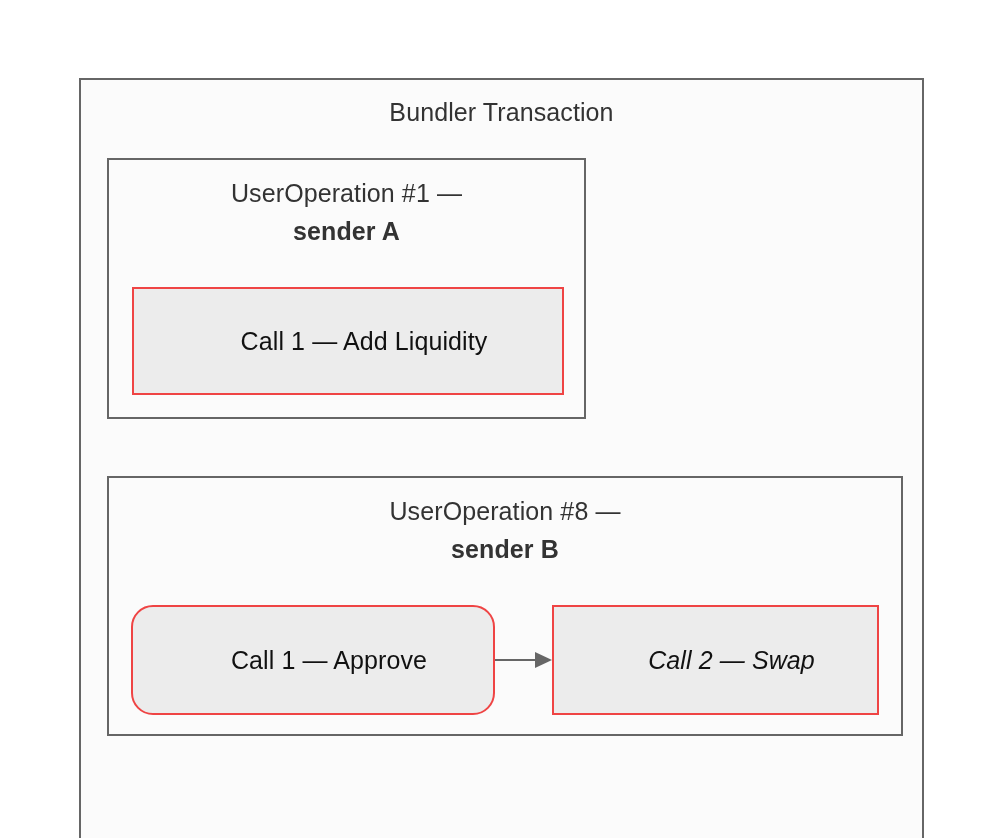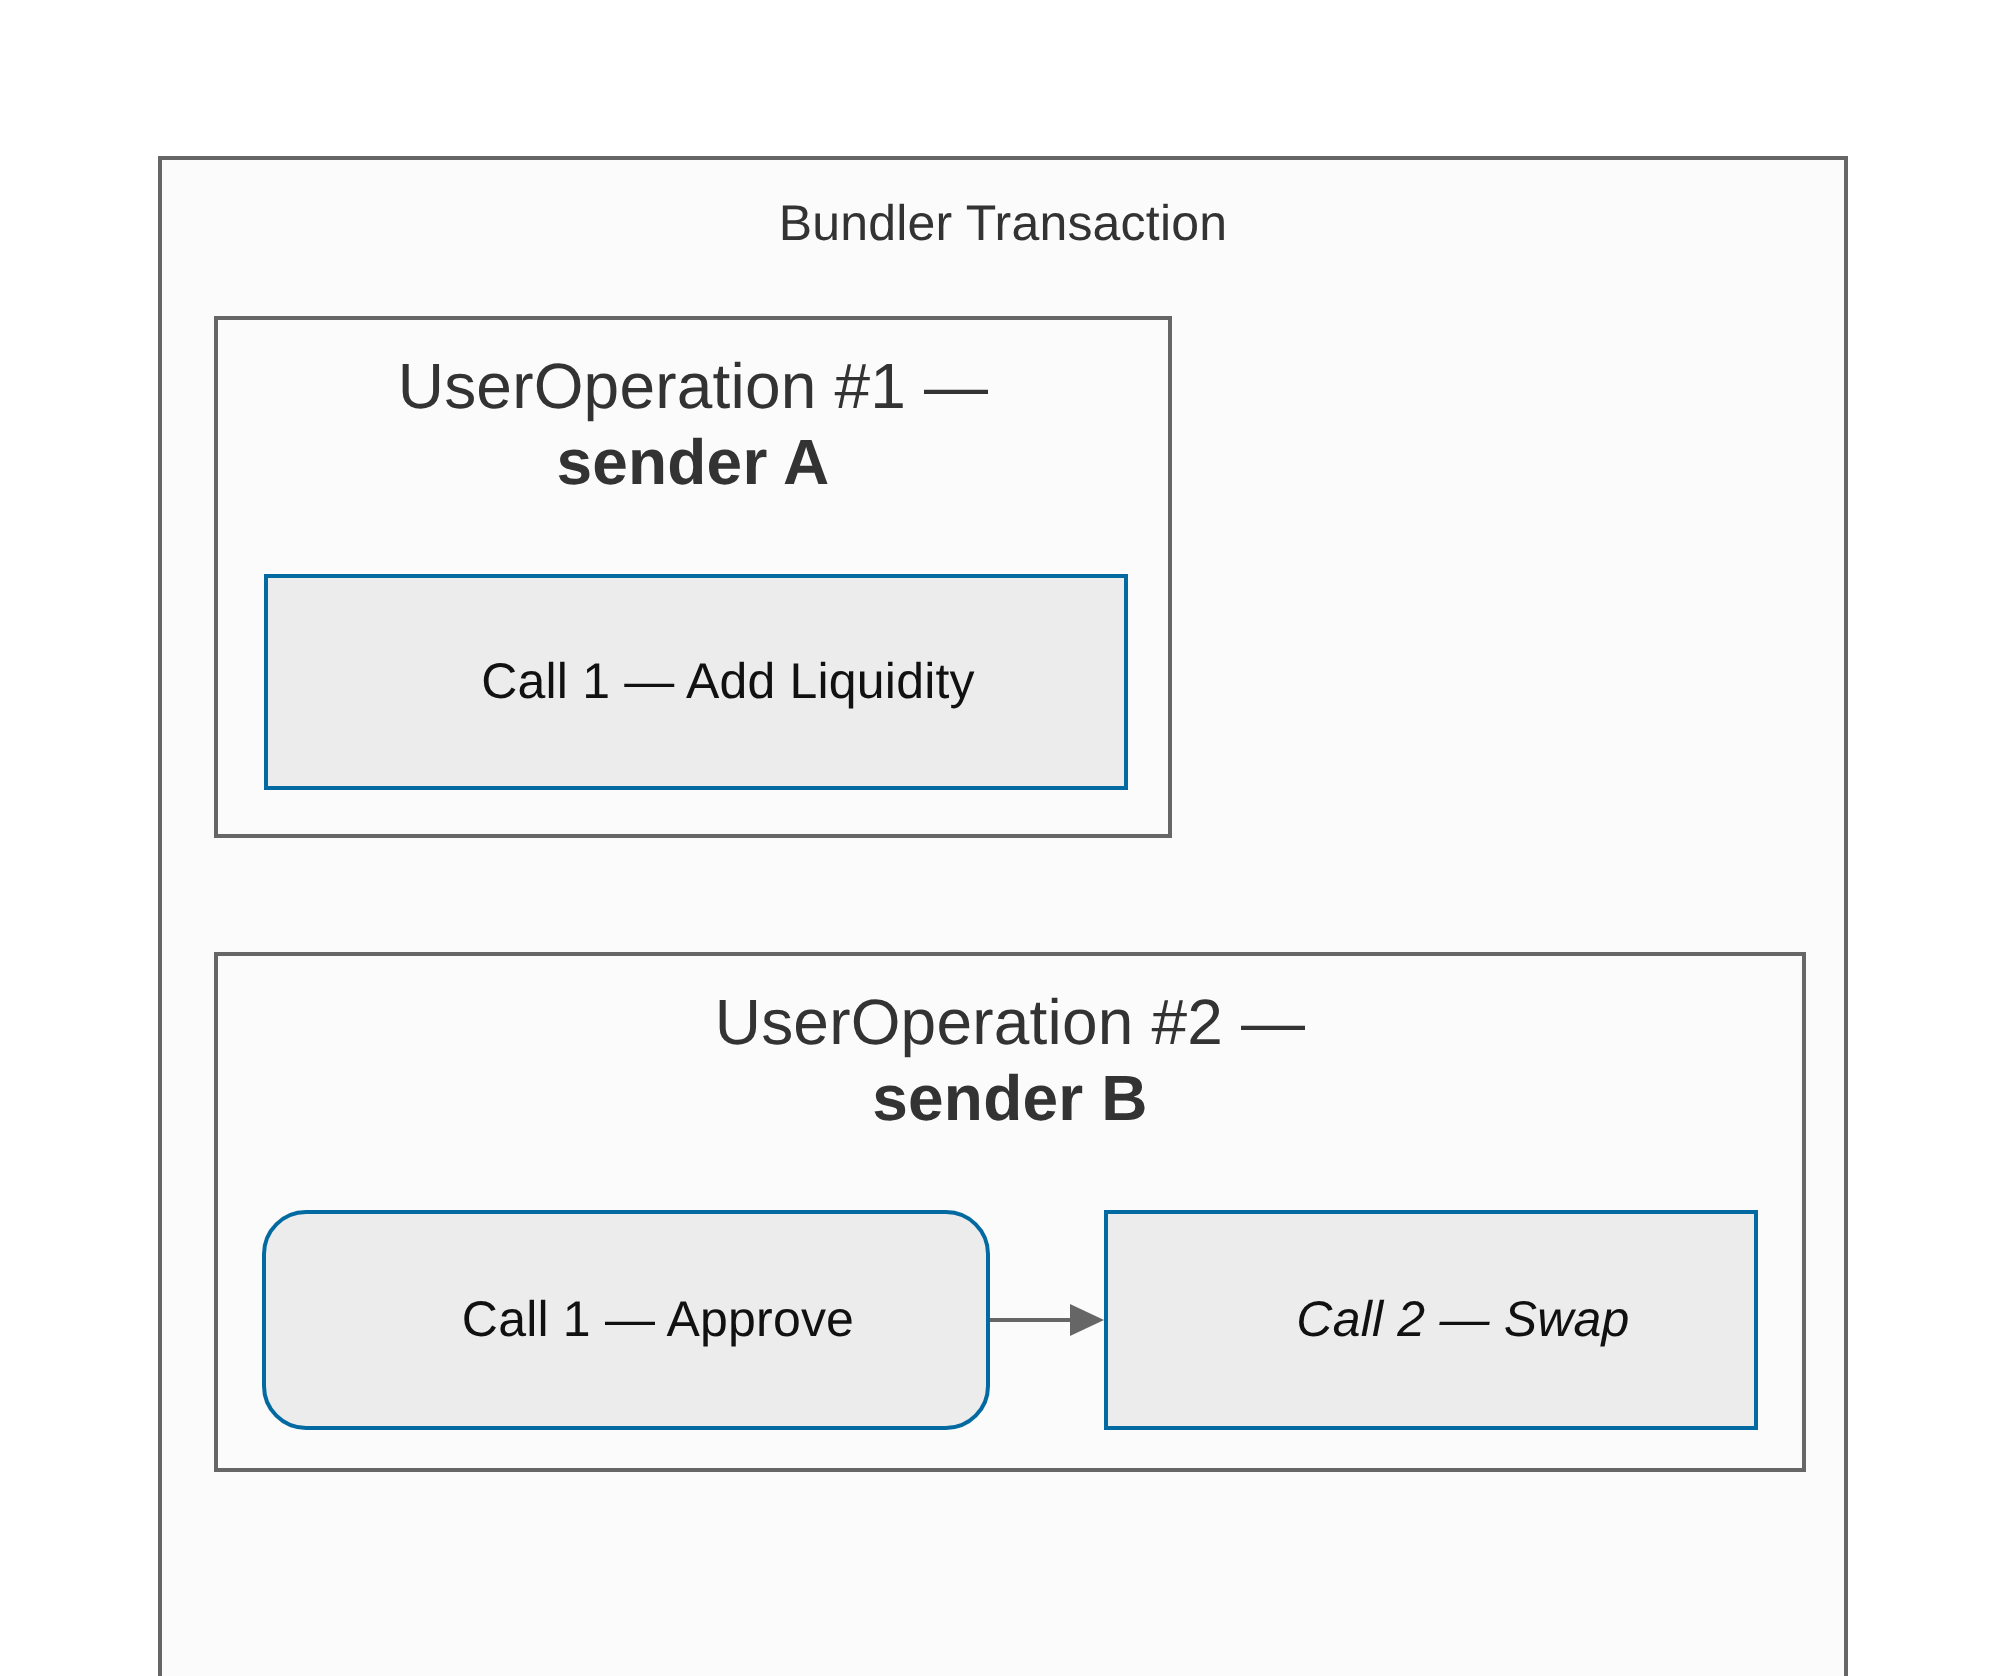--- a/index.html
+++ b/index.html
@@ -65,36 +65,36 @@
     width: 796px;  
     height: 260px; 
   }
 
   .userop-title {
     position: absolute;
     left: 0;
     top: 14px;
     width: 100%;
     text-align: center;
-    font-size: 32px;
+    font-size: 25px;
     line-height: 38px;
     color: #333333;
     letter-spacing: 0.1px;
   }
   .userop-title .line2 {
     display: block;
     font-weight: bold;
   }
 
   
   .call-box {
     position: absolute;
     box-sizing: border-box;
     background: #ececec;
-    border: 2px solid #0369a1;
+    border: 2px solid #ef4444;
     display: flex;
     align-items: center;
     justify-content: center;
     color: #111111;
     font-size: 25px;
     letter-spacing: 0.1px;
     padding-left: 32px;
   }
 
   
@@ -147,21 +147,21 @@
         <span class="line2">sender A</span>
       </div>
 
       <div class="call-box call-addliq">
         <span>Call 1 — Add Liquidity</span>
       </div>
     </div>
 
     <div class="userop-box userop-2">
       <div class="userop-title">
-        <span>UserOperation #2 —</span>
+        <span>UserOperation #8 —</span>
         <span class="line2">sender B</span>
       </div>
 
       <div class="call-box call-approve">
         <span>Call 1 — Approve</span>
       </div>
 
       <div class="arrow">
         <svg width="58" height="22" viewBox="0 0 58 22">
           <line x1="0" y1="11" x2="42" y2="11" stroke="#666666" stroke-width="2"></line>

